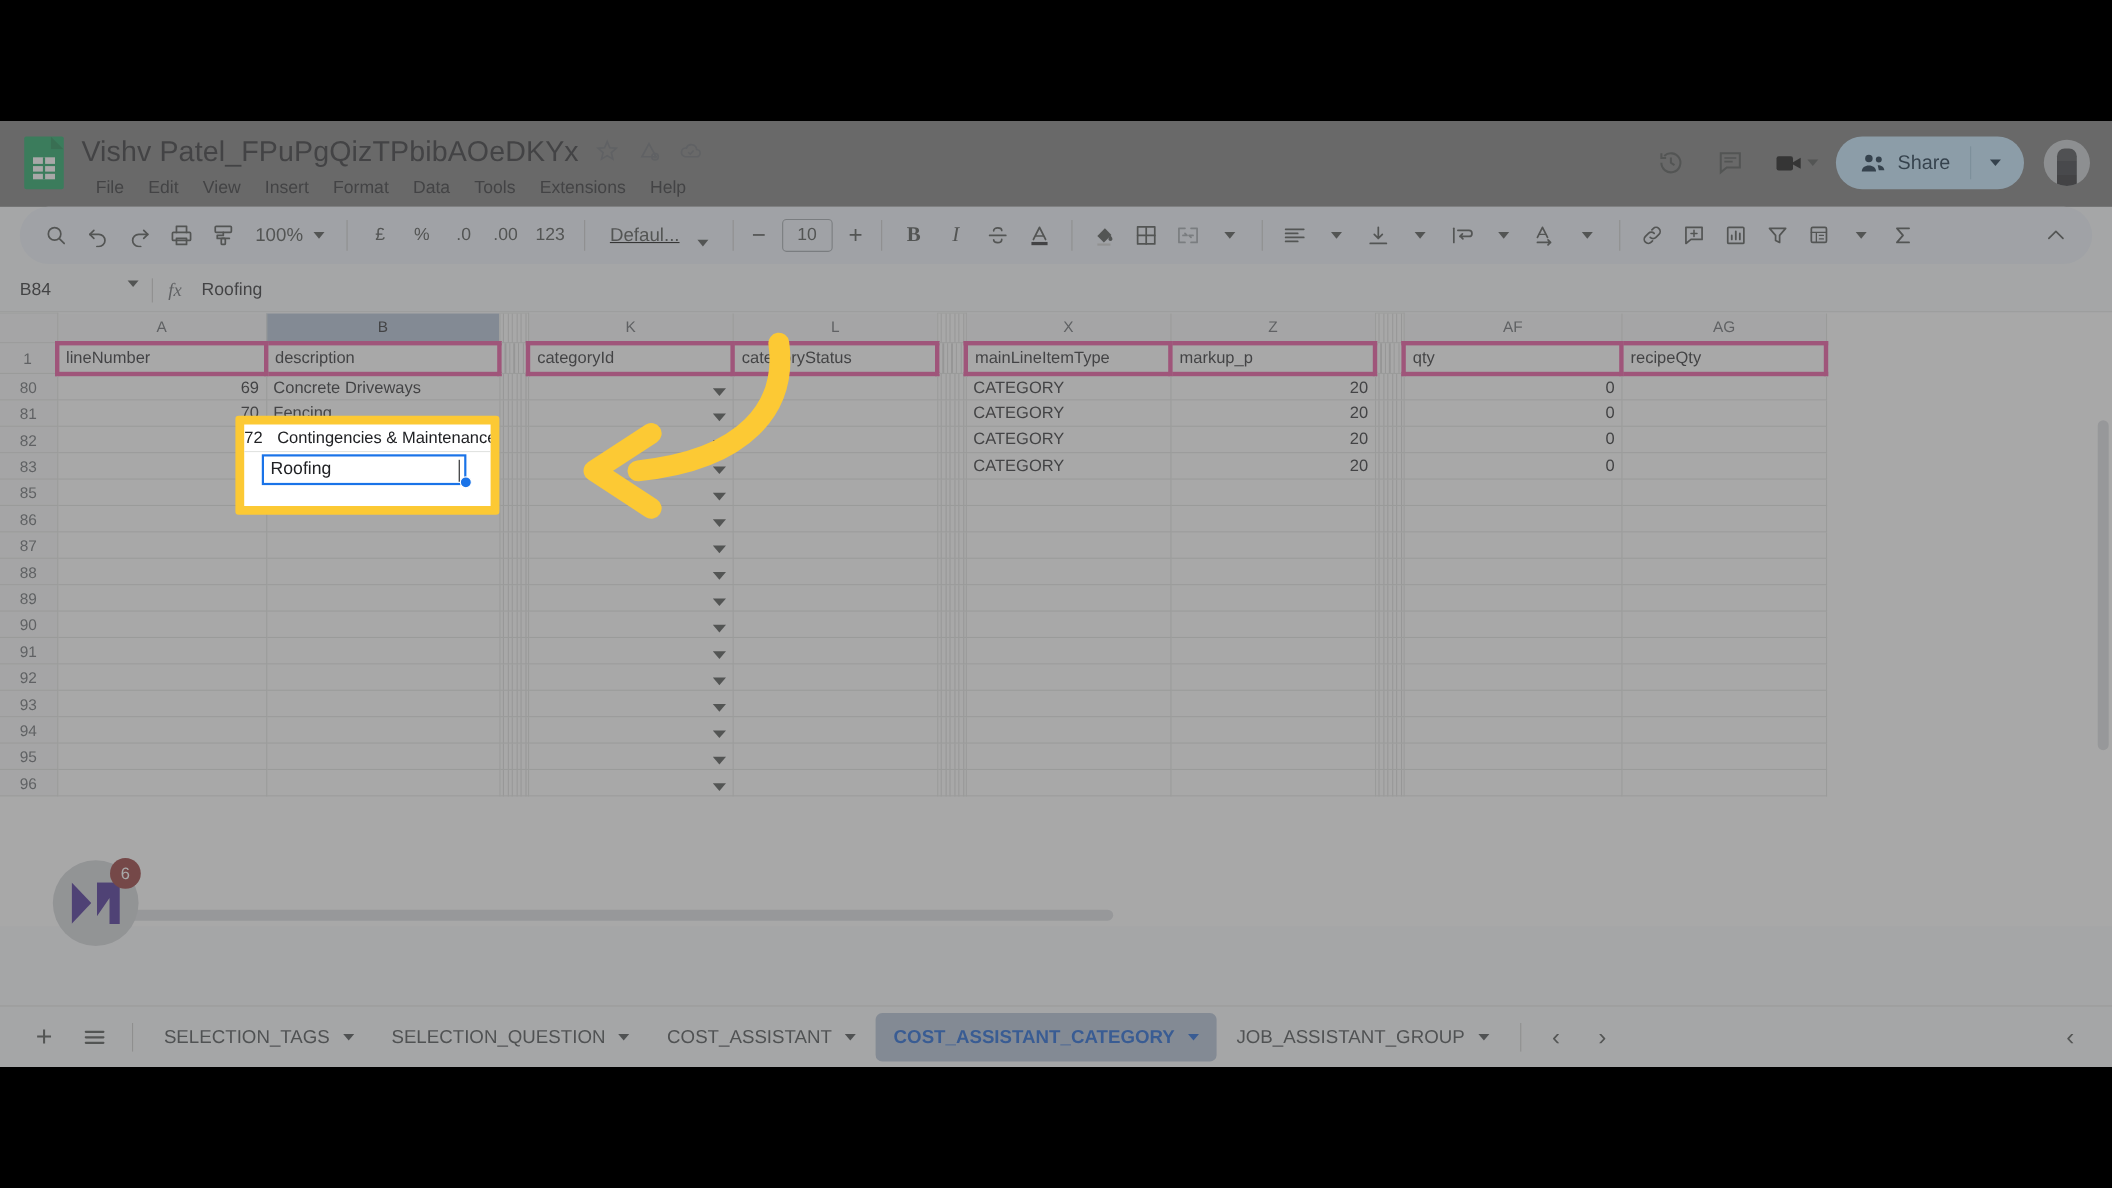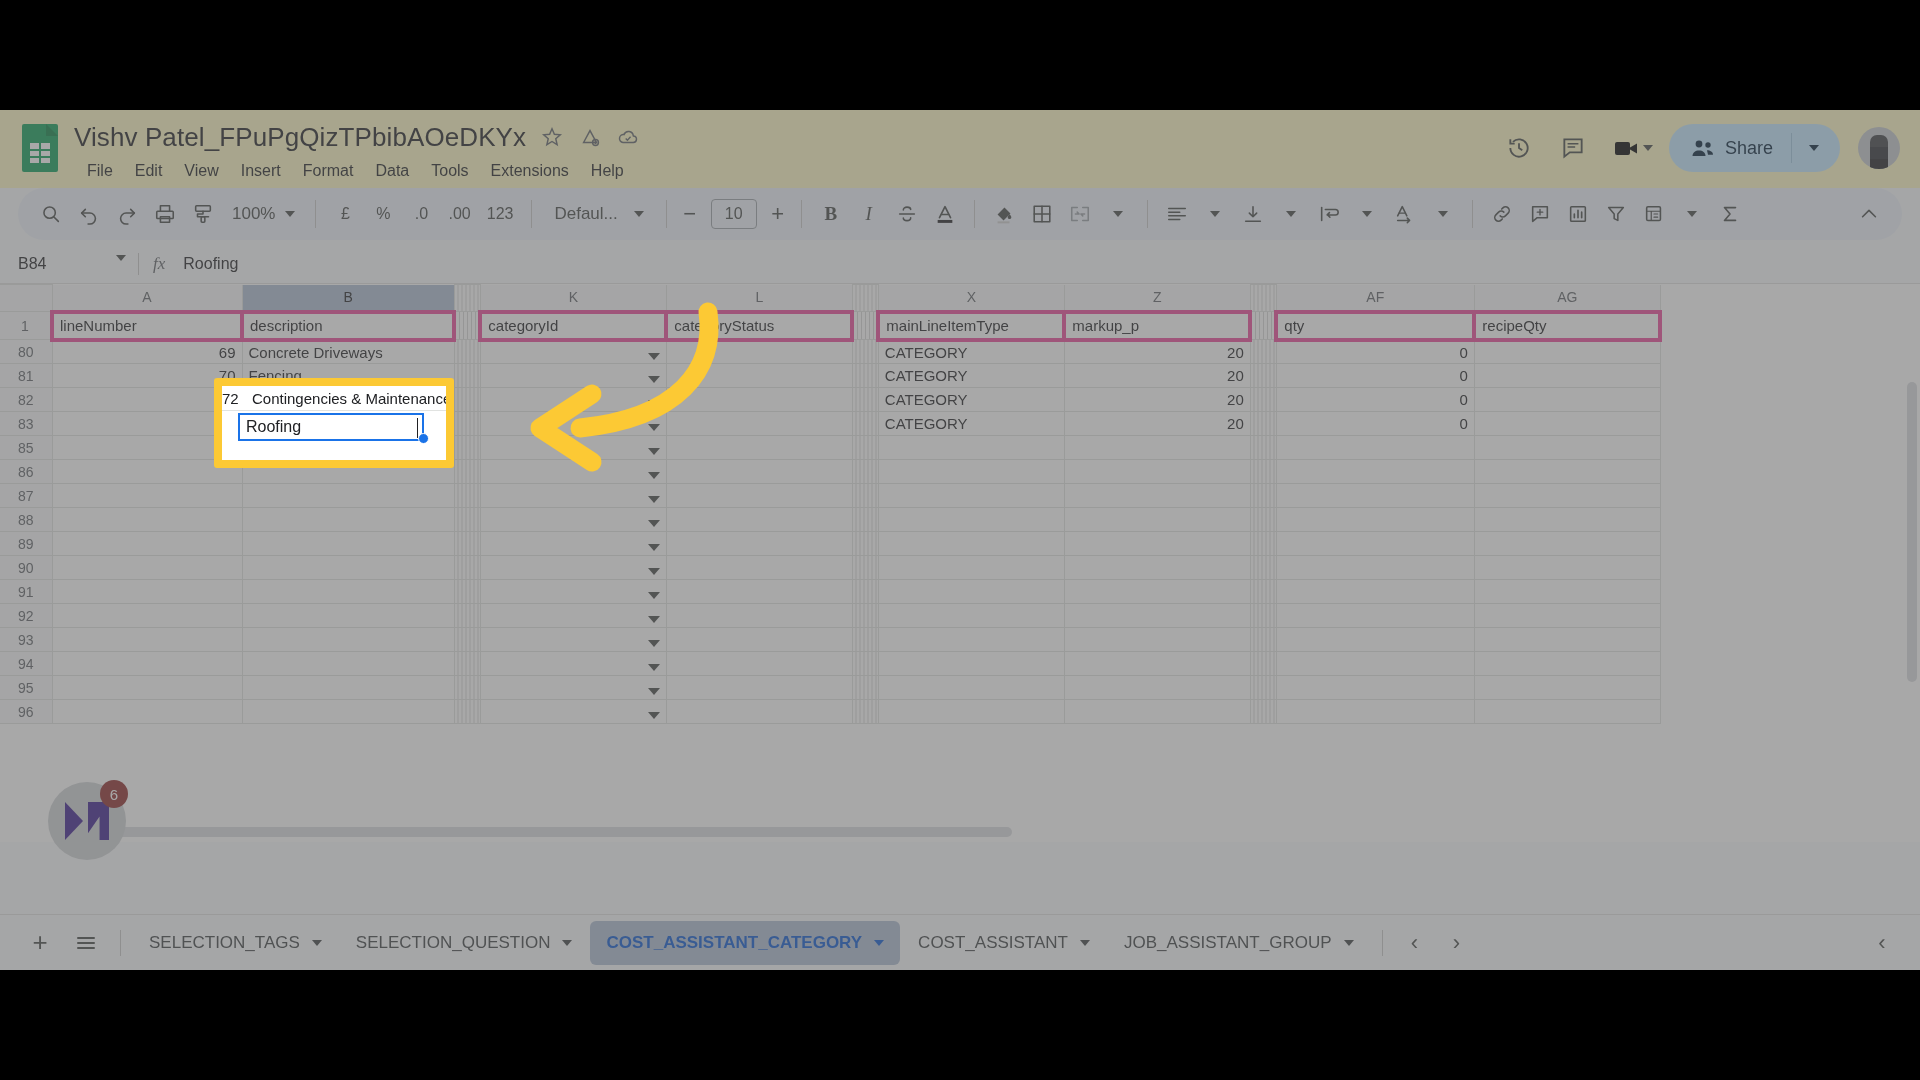--- a/index.html
+++ b/index.html
@@ -31,21 +31,21 @@
     width: 1920px; height: 860px;
     background: rgba(96,96,96,0.55);
     pointer-events: none;
     z-index: 60;
   }
 
   
   .titlebar {
     position: relative;
     height: 78px;
-    background: #fef9c3;
+    background: #737373;
     display: flex;
     align-items: flex-start;
     padding: 8px 22px 0 22px;
   }
   .doc-logo {
     width: 36px; height: 48px;
     margin-top: 6px;
     margin-right: 16px;
     position: relative;
     flex: none;
@@ -143,21 +143,21 @@
         height: 38px; min-width: 38px; border-radius: 6px; color: #444746; }
   .tb svg { width: 22px; height: 22px; fill: none; stroke: #444746; stroke-width: 1.7;
             stroke-linecap: round; stroke-linejoin: round; }
   .tb.text { font-size: 16px; color: #444746; padding: 0 8px; }
   .tb.bold { font-weight: bold; font-size: 19px; font-family: "Liberation Serif", serif; }
   .tb.ital { font-style: italic; font-size: 19px; font-family: "Liberation Serif", serif; }
   .tb-sep { width: 1px; height: 28px; background: #c7c7c7; margin: 0 10px; }
   .zoom-ctl { display: flex; align-items: center; gap: 10px; padding: 0 10px; }
   .zoom-val { font-size: 17px; color: #444746; }
   .tri-down { width: 0;height: 0;border-left: 5px solid transparent;border-right: 5px solid transparent;border-top: 6px solid #444746; }
-  .font-ctl { display: flex; align-items: center; gap: 16px; padding: 0 12px; }
+  .font-ctl { display: flex; align-items: flex-end; gap: 16px; padding: 0 12px; text-decoration: underline; }
   .font-name { font-size: 17px; color: #444746; }
   .size-ctl { display: flex; align-items: center; gap: 8px; }
   .size-box {
     width: 46px; height: 30px; border: 1px solid #9aa0a6; border-radius: 4px;
     display: flex; align-items: center; justify-content: center;
     font-size: 16px; color: #444746; background: transparent;
   }
   .size-pm { font-size: 22px; color: #444746; width: 26px; text-align: center; }
   .tb.disabled svg { stroke: #9aa0a6; }
   .tb-collapse { position: absolute; right: 14px; }
@@ -896,26 +896,26 @@
       <div class="tab-sep"></div>
       <div id="tabs-container" style="display:flex;align-items:center;gap:2px">
           <div class="sheet-tab">
             <span>SELECTION_TAGS</span>
             <span class="tri-down"></span>
           </div>
           <div class="sheet-tab">
             <span>SELECTION_QUESTION</span>
             <span class="tri-down"></span>
           </div>
+          <div class="sheet-tab">
+            <span>COST_ASSISTANT</span>
+            <span class="tri-down"></span>
+          </div>
           <div class="sheet-tab active">
             <span>COST_ASSISTANT_CATEGORY</span>
-            <span class="tri-down"></span>
-          </div>
-          <div class="sheet-tab">
-            <span>COST_ASSISTANT</span>
             <span class="tri-down"></span>
           </div>
           <div class="sheet-tab">
             <span>JOB_ASSISTANT_GROUP</span>
             <span class="tri-down"></span>
           </div>
         </div>
       <div class="tab-sep"></div>
       <div class="nav-arrow">‹</div>
       <div class="nav-arrow">›</div>

